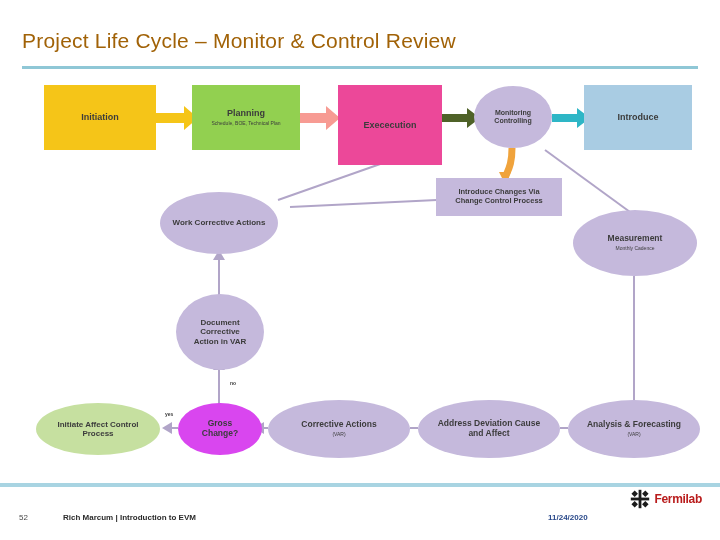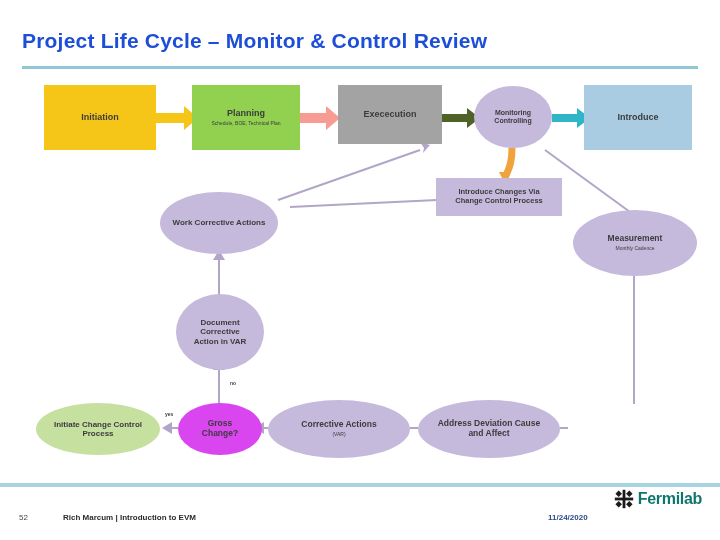--- a/index.html
+++ b/index.html
@@ -19,22 +19,22 @@
     width: 720px;
     height: 540px;
     background: #ffffff;
   }
   
   .slide-title {
     position: absolute;
     left: 22px;
     top: 29px;
     font-size: 21px;
-    color: #1d4ed8;
-    font-weight: bold;
+    color: #a16207;
+    font-weight: normal;
     letter-spacing: 0.2px;
     white-space: nowrap;
   }
   .title-rule {
     position: absolute;
     left: 22px;
     top: 66px;
     width: 676px;
     height: 3px;
     background: #8fc7d6;
@@ -78,23 +78,23 @@
     display: flex;
     align-items: center;
     gap: 4px;
   }
   .fermilab-mark {
     width: 20px;
     height: 20px;
     position: relative;
   }
   .fermilab-word {
-    font-size: 16px;
-    font-weight: bold;
-    color: #0f766e;
+    font-size: 12px;
+    font-weight: bold;
+    color: #b91c1c;
     letter-spacing: -0.3px;
     text-align: center;
   }
   
   .box {
     position: absolute;
     box-sizing: border-box;
     display: flex;
     flex-direction: column;
     align-items: center;
@@ -184,21 +184,21 @@
     <div class="main">Planning</div>
     <div class="sub">Schedule, BOE, Technical Plan</div>
   </div>
 
   <div class="chevron" style="left:300px; top:106px;">
     <svg width="40" height="24" viewBox="0 0 40 24">
       <path d="M0,7 L26,7 L26,0 L40,12 L26,24 L26,17 L0,17 Z" fill="#f79b93"></path>
     </svg>
   </div>
 
-  <div class="box" style="left:338px; top:85px; width:104px; height:59px; background:#a3a3a3;justify-content:center;">
+  <div class="box" style="left:338px; top:85px; width:104px; height:80px; background:#ec4899;justify-content:center;">
     <div class="main">Exececution</div>
   </div>
 
   <div class="chevron" style="left:442px; top:108px;">
     <svg width="38" height="20" viewBox="0 0 38 20">
       <path d="M0,6 L25,6 L25,0 L38,10 L25,20 L25,14 L0,14 Z" fill="#4f6228"></path>
     </svg>
   </div>
 
   <div class="box ellipse" style="left:474px; top:86px; width:78px; height:62px; background:#c5b9dc;">
@@ -233,39 +233,43 @@
   <div class="box ellipse" style="left:176px; top:294px; width:88px; height:76px; background:#c5b9dc;">
     <div class="main" style="font-size:8px;">Document</div>
     <div class="main" style="font-size:8px;">Corrective</div>
     <div class="main" style="font-size:8px;">Action in VAR</div>
   </div>
 
   <div style="position:absolute; left:230px; top:380px; font-size:5px; color:#3c3c3c; font-weight:bold;">no</div>
   <div style="position:absolute; left:165px; top:411px; font-size:5px; color:#3c3c3c; font-weight:bold;">yes</div>
 
   <div class="box ellipse" style="left:36px; top:403px; width:124px; height:52px; background:#c6e0a0;">
-    <div class="main" style="font-size:8px;">Initiate Change Control</div>
+    <div class="main" style="font-size:8px;">Initiate Affect Control</div>
     <div class="main" style="font-size:8px;">Process</div>
   </div>
 
   <div class="box ellipse" style="left:178px; top:403px; width:84px; height:52px; background:#d946ef;">
     <div class="main" style="font-size:8.5px;">Gross</div>
     <div class="main" style="font-size:8.5px;">Change?</div>
   </div>
 
   <div class="box ellipse" style="left:268px; top:400px; width:142px; height:58px; background:#c5b9dc;">
     <div class="main" style="font-size:8.5px;">Corrective Actions</div>
     <div class="sub">(VAR)</div>
   </div>
 
   <div class="box ellipse" style="left:418px; top:400px; width:142px; height:58px; background:#c5b9dc;">
     <div class="main" style="font-size:8.5px;">Address Deviation Cause</div>
     <div class="main" style="font-size:8.5px;">and Affect</div>
   </div>
 
+  <div class="box ellipse" style="left:568px; top:400px; width:132px; height:58px; background:#c5b9dc;">
+    <div class="main" style="font-size:8.5px;">Analysis &amp; Forecasting</div>
+    <div class="sub">(VAR)</div>
+  </div>
 
   <div class="footer-rule"></div>
   <div class="footer-page">52</div>
   <div class="footer-center">Rich Marcum | Introduction to EVM</div>
   <div class="footer-date">11/24/2020</div>
 
   <div class="fermilab-logo">
     <span class="fermilab-mark">
       <svg width="20" height="20" viewBox="0 0 20 20">
         <g fill="#1b1b1b">

